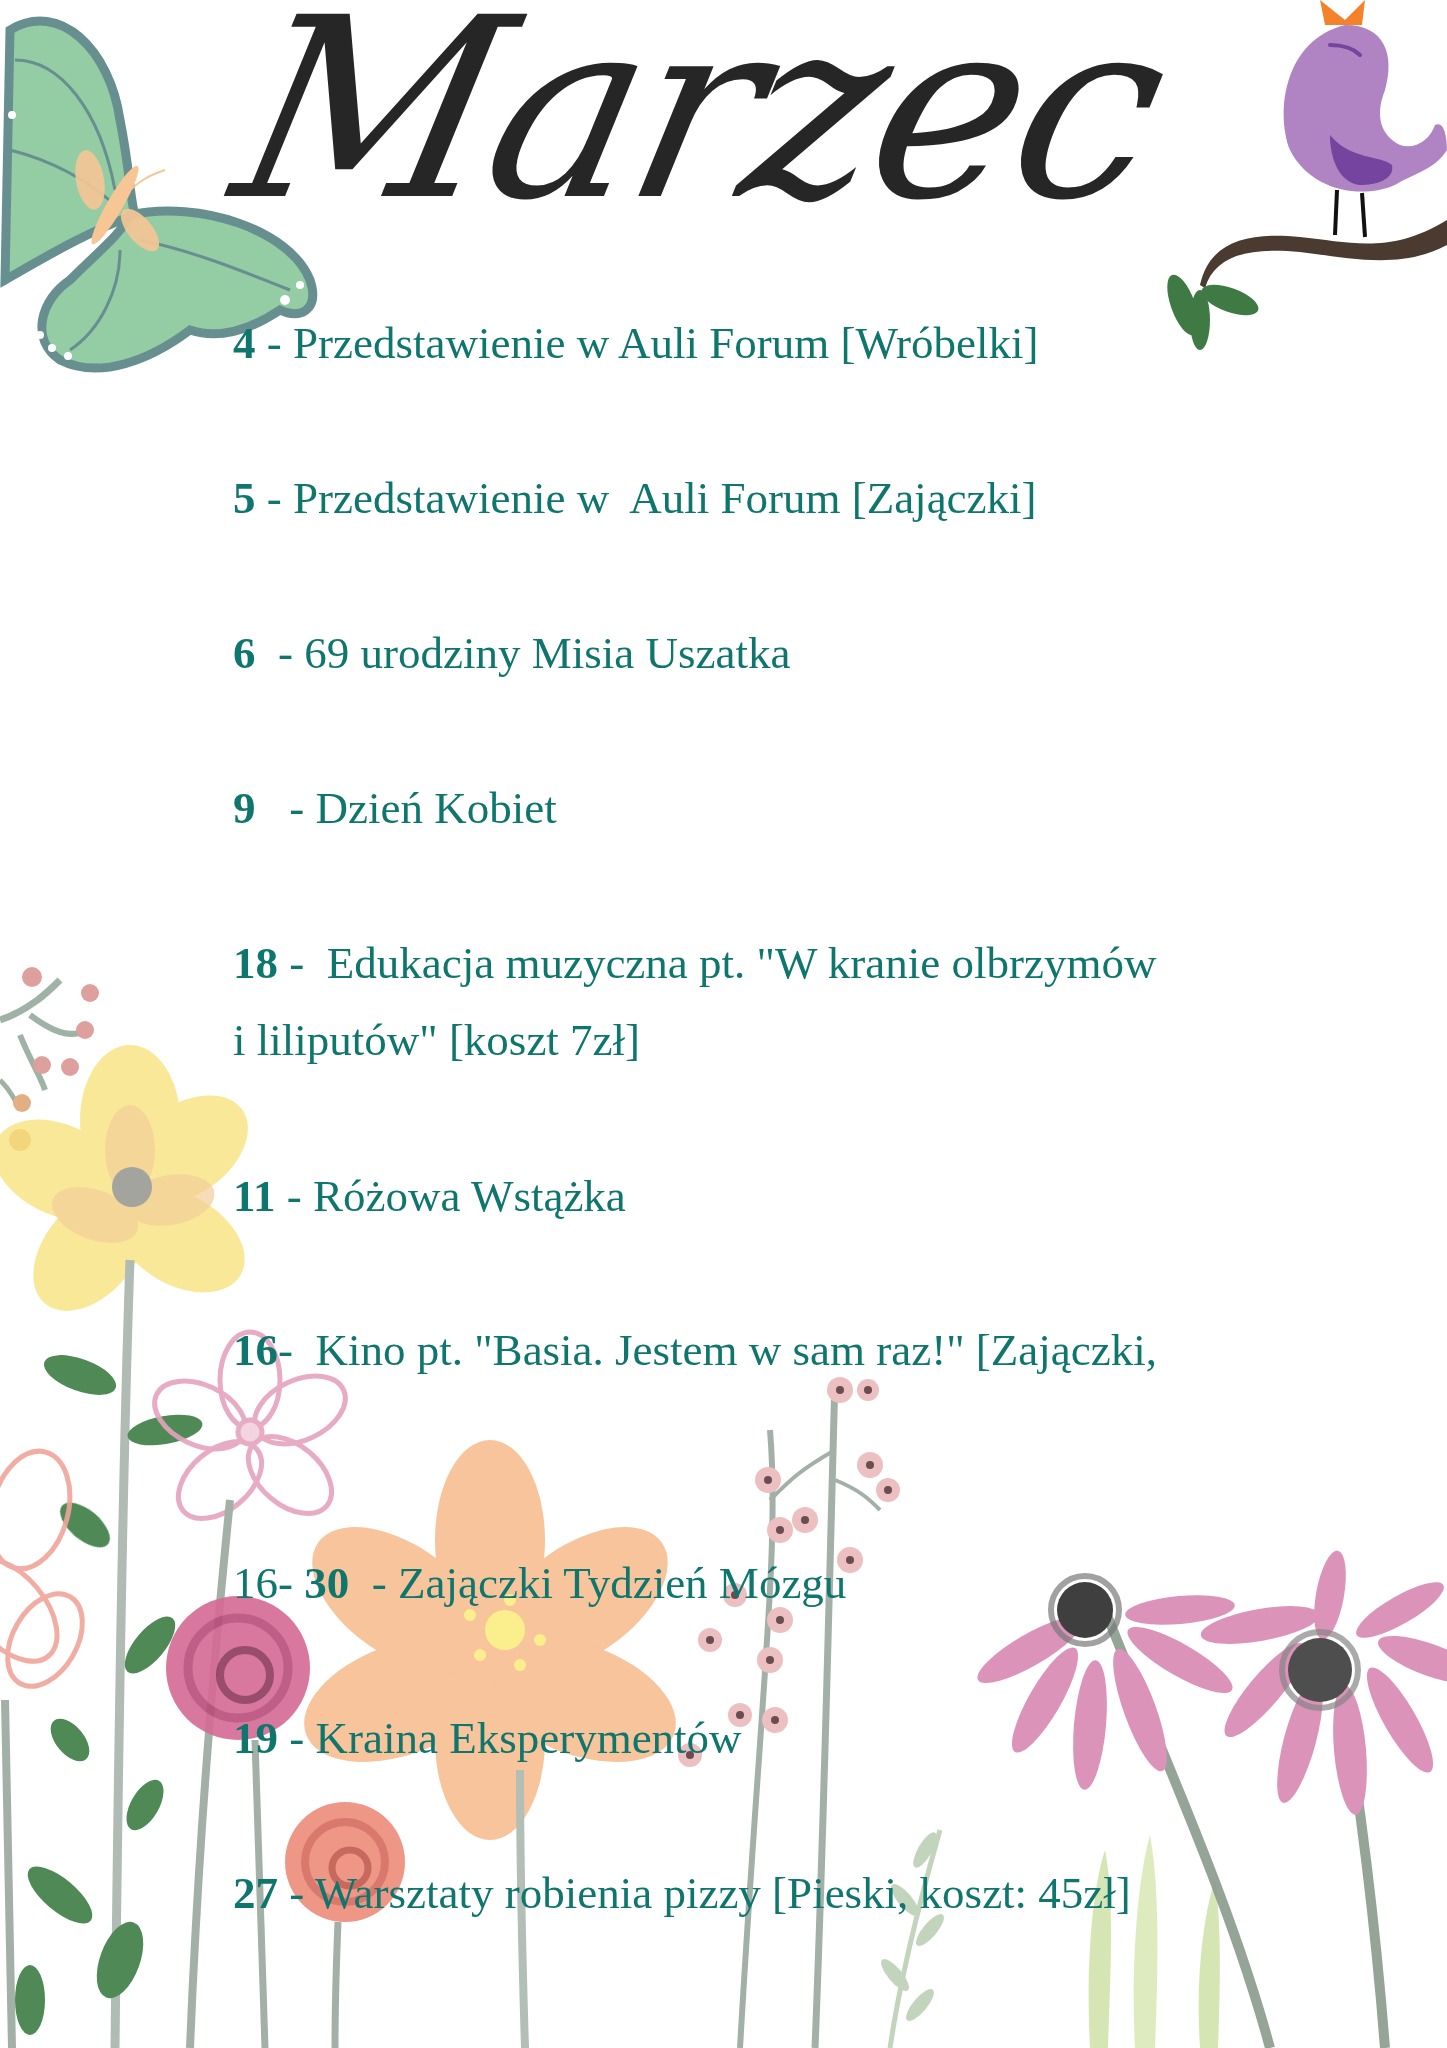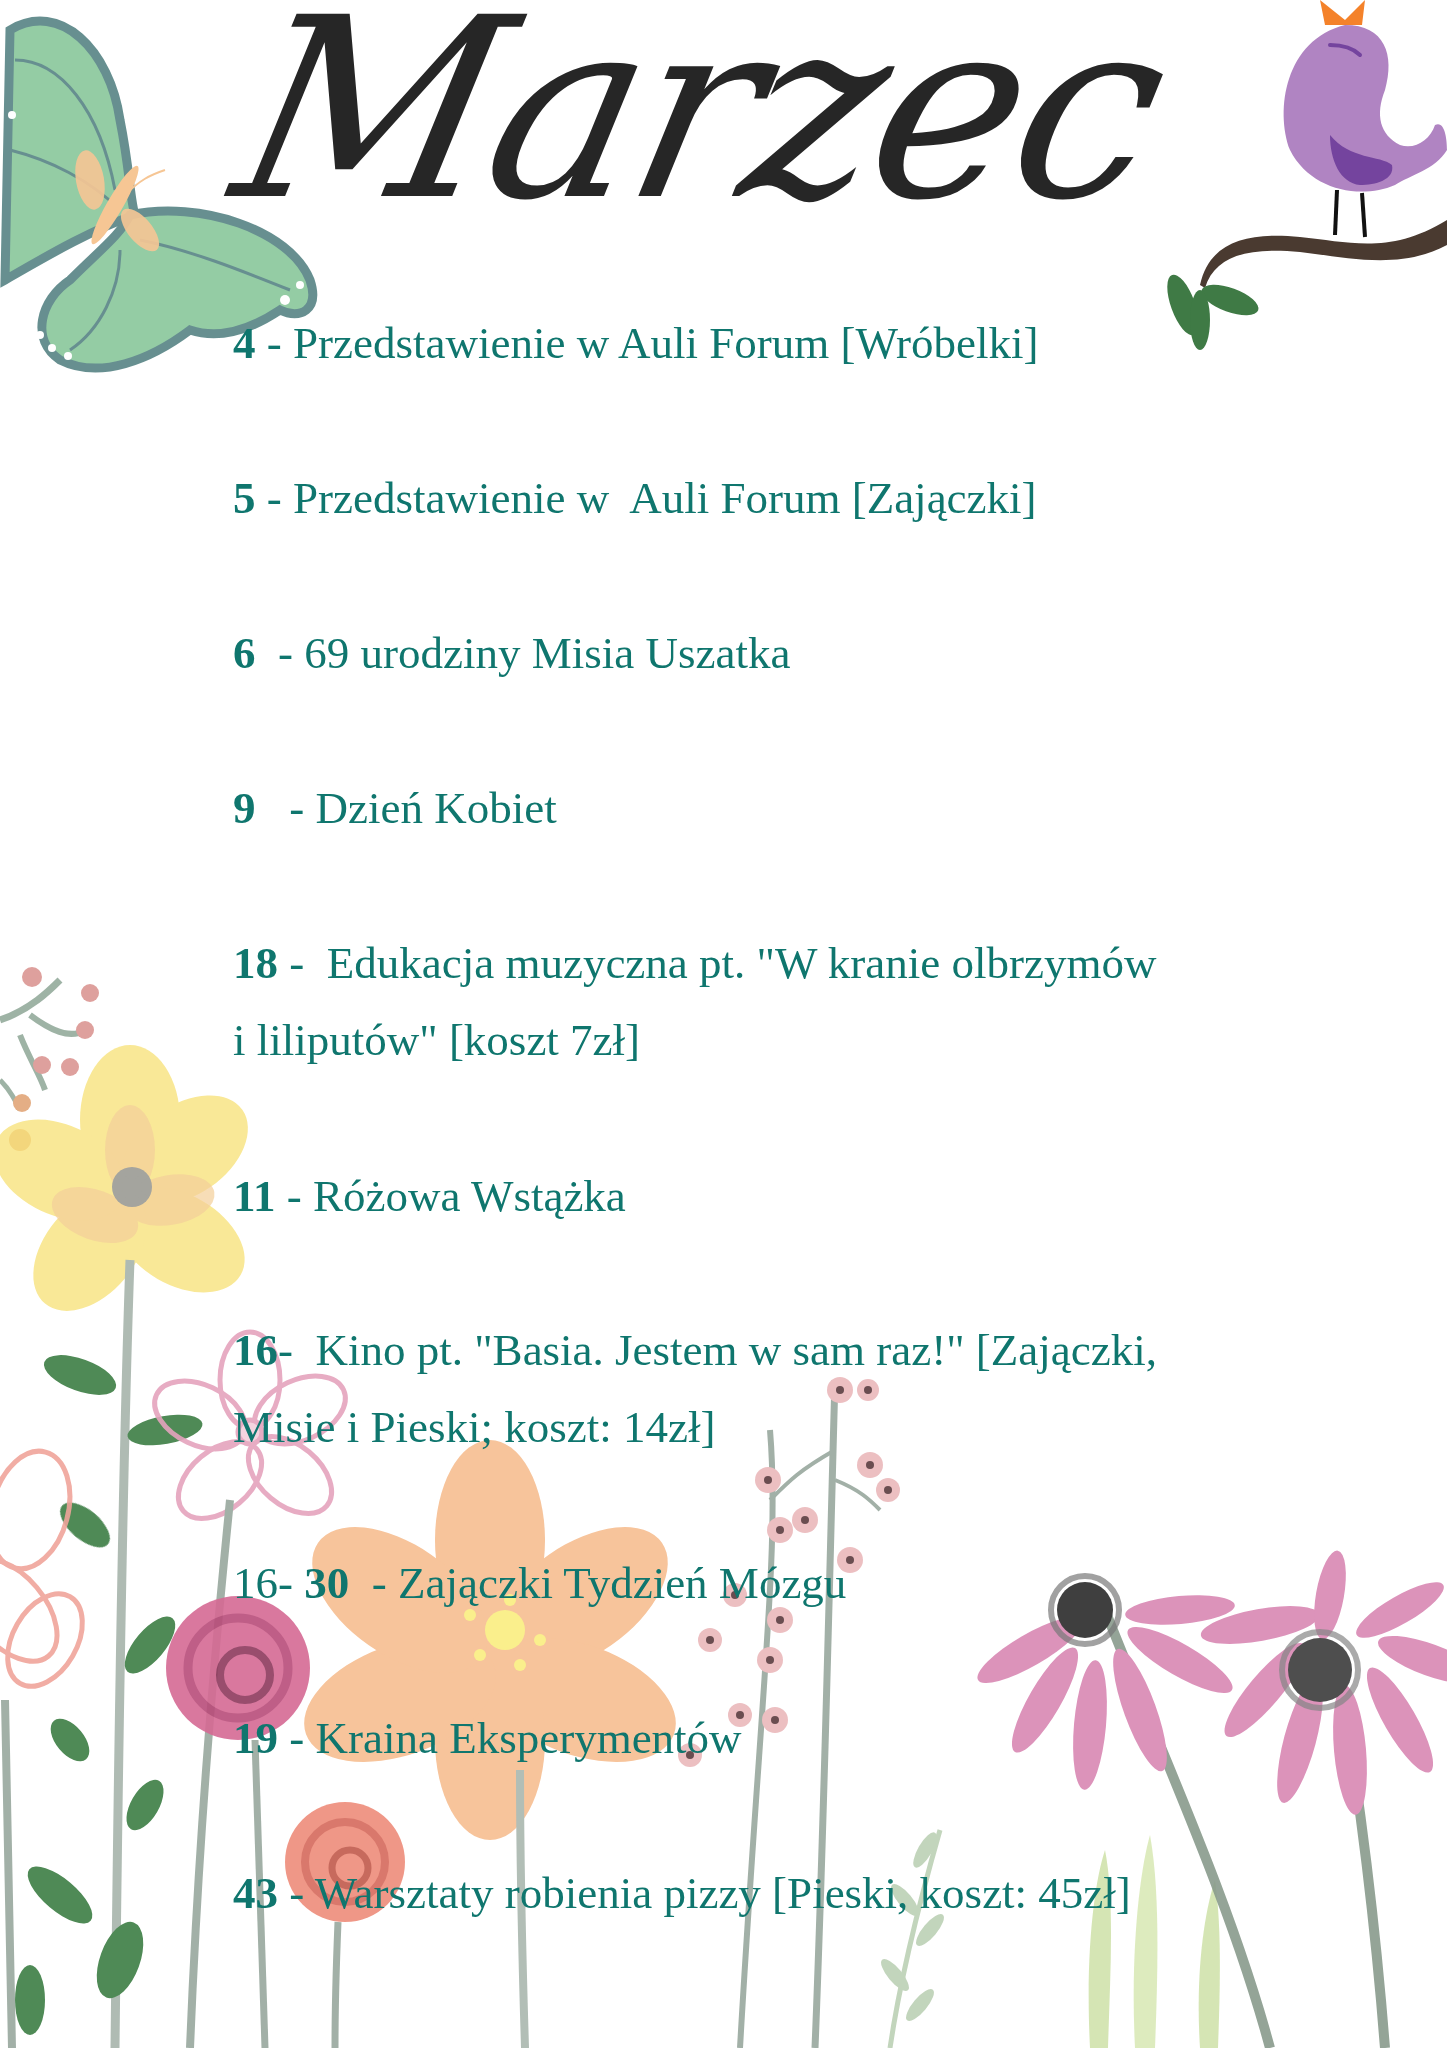--- a/index.html
+++ b/index.html
@@ -264,25 +264,24 @@
     </div>
     <div class="event" style="top:925px">
       <span class="day">18</span><span class="sep"> -  </span><span>Edukacja muzyczna pt. "W kranie olbrzymów</span>
       <span class="line2">i liliputów" [koszt 7zł]</span>
     </div>
     <div class="event" style="top:1158px">
       <span class="day">11</span><span class="sep"> - </span><span>Różowa Wstążka</span>
     </div>
     <div class="event" style="top:1312px">
       <div class="justified"><span class="day">16</span><span class="sep">-  </span><span>Kino pt. "Basia. Jestem w sam raz!" [Zajączki,</span></div>
-      <span class="line2">Misie i Pieski; koszt: 14zł]</span>
     </div>
     <div class="event" style="top:1545px">
       <span>16- </span><span class="day">30</span><span class="sep">  - </span><span>Zajączki Tydzień Mózgu</span>
     </div>
     <div class="event" style="top:1700px">
       <span class="day">19</span><span class="sep"> - </span><span>Kraina Eksperymentów</span>
     </div>
     <div class="event" style="top:1855px">
-      <span class="day">43</span><span class="sep"> - </span><span>Warsztaty robienia pizzy [Pieski, koszt: 45zł]</span>
+      <span class="day">27</span><span class="sep"> - </span><span>Warsztaty robienia pizzy [Pieski, koszt: 45zł]</span>
     </div>
   </div>
 </div>
 
 </body></html>

